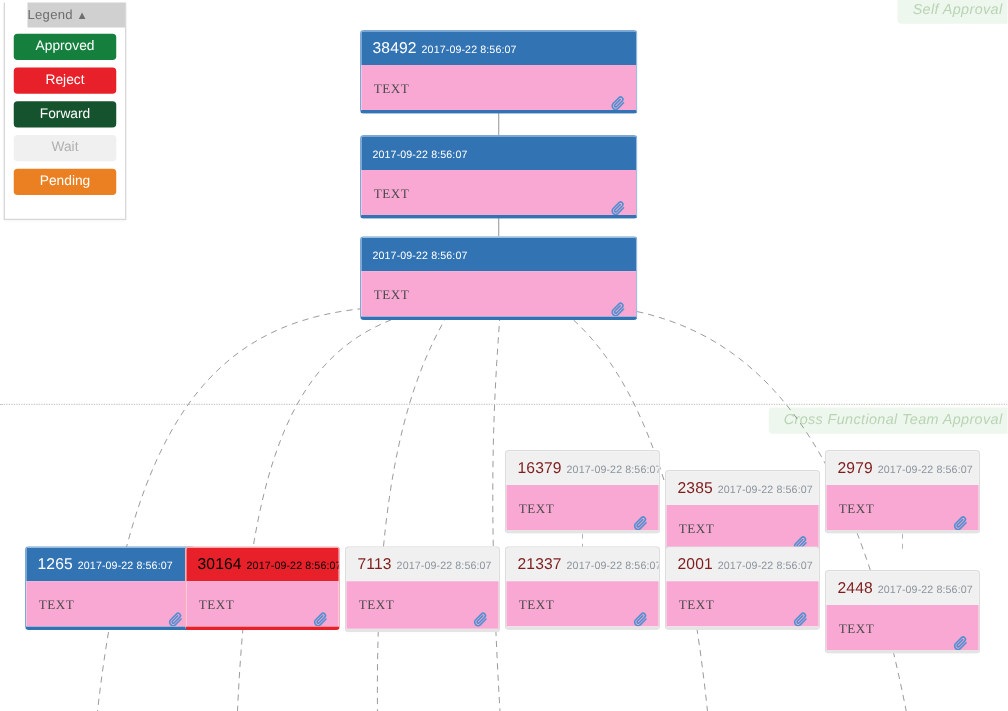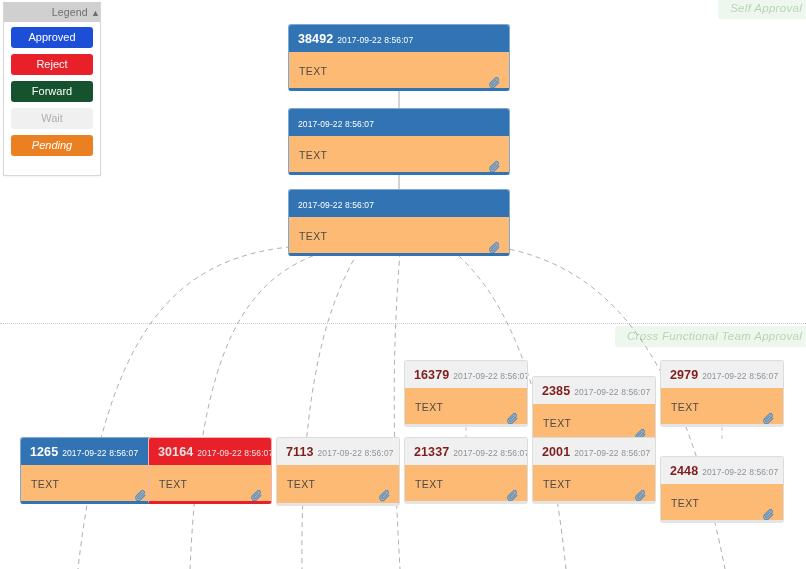--- a/index.html
+++ b/index.html
@@ -38,42 +38,43 @@
     background:#ffffff;
     border:1px solid #d8d8d8;
     border-top:none;
     box-shadow:0 1px 2px rgba(0,0,0,.06);
     z-index:40;
   }
   #legend .legend-head{
     background:#d0d0d0;
     color:#6e6e6e;
     font-size:10.5px;
-    text-align:right;
+    text-align:left;
     padding:4px 0 4px 0;
     letter-spacing:.2px;
     cursor:pointer;
     user-select:none;
+    margin-left:18px;
   }
   #legend .legend-head .chev{font-size:9px;margin-left:3px;}
   #legend .legend-body{padding:5px 7px 7px 7px;}
   .legend-chip{
     display:block;
     width:100%;
     box-sizing:border-box;
     text-align:center;
     font-size:11px;
     color:#fff;
     padding:4px 0 5px 0;
     margin-bottom:6px;
     border-radius:3px;
     cursor:pointer;
     user-select:none;
   }
-  .legend-chip:last-child{margin-bottom:12px;font-style:italic;}
+  .legend-chip:last-child{margin-bottom:12px;}
   .legend-chip.wait{color:#b0b0b0;}
 
   
   .node{
     position:absolute;
     box-sizing:border-box;
     background:#ffffff;
     border:1px solid #cfcfcf;
     border-radius:3px;
     overflow:hidden;
@@ -82,54 +83,55 @@
   }
   .node .nhead{
     box-sizing:border-box;
     padding:5px 8px 6px 9px;
     white-space:nowrap;
     overflow:hidden;
     line-height:1;
   }
   .node .nid{
     font-size:12.5px;
-    font-weight:bold;
+    font-weight:normal;
     letter-spacing:.1px;
   }
   .node .ndate{
     font-size:8.5px;
     margin-left:4px;
     letter-spacing:.1px;
   }
   .node .nbody{
     box-sizing:border-box;
     position:relative;
     padding:9px 9px 0 10px;
     height:44px;
-    background:#fdba74;
+    background:#f9a8d4;
+    font-family:Liberation Serif, serif;
   }
   .node .ntext{
     font-size:10.5px;
     color:#4a4a4a;
     letter-spacing:.4px;
   }
   .clip{
     position:absolute;right:8px;bottom:7px;
     width:13px;height:13px;
     opacity:.95;
   }
 
   
   .node.approved{border-color:#7ca9d6;border-bottom:3px solid #3273b3;}
   .node.approved .nhead{background:#3273b3;}
   .node.approved .nid,.node.approved .ndate{color:#ffffff;}
 
   .node.reject{border-color:#f3b3b6;border-bottom:3px solid #e8202a;}
   .node.reject .nhead{background:#e8202a;}
-  .node.reject .nid,.node.reject .ndate{color:#e5e5e5;margin-top:37px;}
+  .node.reject .nid,.node.reject .ndate{color:#000000;margin-top:37px;}
 
   .node.wait{border-color:#dcdcdc;border-bottom:3px solid #e4e4e4;}
   .node.wait .nhead{background:#f0f0f0;}
   .node.wait .nid{color:#7f1d1d;}
   .node.wait .ndate{color:#8b949c;}
 </style>
 </head>
 <body>
 
 <div id="stage">
@@ -304,21 +306,21 @@
           <path d="M20 11.5l-8.2 8.2a5 5 0 0 1-7.1-7.1l8.7-8.7a3.4 3.4 0 0 1 4.8 4.8l-8.6 8.6a1.8 1.8 0 0 1-2.5-2.5l7.9-7.9"></path>
         </svg>
     </div>
   </div>
 
   <div id="legend">
     <div class="legend-head">
       <span>Legend</span><span class="chev">▲</span>
     </div>
     <div class="legend-body">
-      <span class="legend-chip" style="background:#1d4ed8;">Approved</span>
+      <span class="legend-chip" style="background:#15803d;">Approved</span>
       <span class="legend-chip" style="background:#e8202a;">Reject</span>
       <span class="legend-chip" style="background:#14532d;">Forward</span>
       <span class="legend-chip wait" style="background:#f0f0f0;">Wait</span>
       <span class="legend-chip" style="background:#ea8022;">Pending</span>
     </div>
   </div>
 
 </div>
 
 </body></html>

